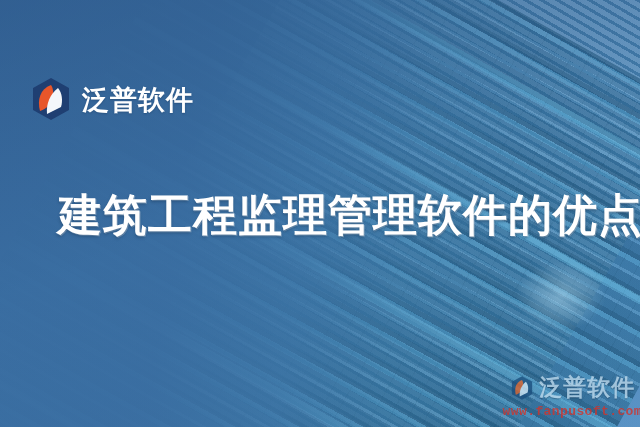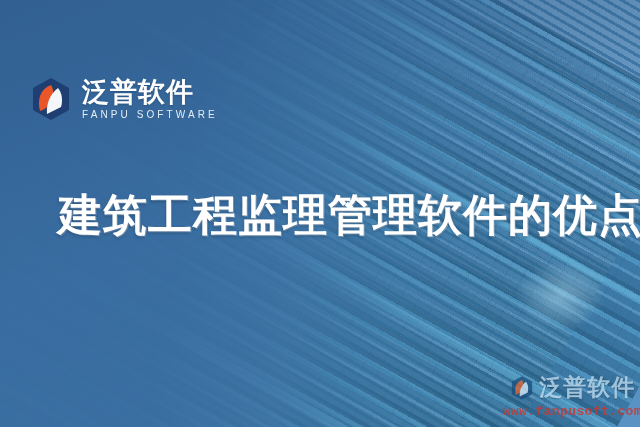--- a/index.html
+++ b/index.html
@@ -195,21 +195,20 @@
   <div class="brand">
     <span class="brand-mark">
       <svg viewBox="0 0 46 46" width="46" height="46" aria-hidden="true">
         <path d="M23 2 L41 12 L41 34 L23 44 L5 34 L5 12 Z" fill="#1f3f72"></path>
         <path d="M23 9 C12 13 9 24 12 35 C19 33 24 27 25 19 C25.5 14 24.5 11 23 9 Z" fill="#e8562a"></path>
         <path d="M30 12 C22 18 18 28 19 38 L33 31 C35 24 34 17 30 12 Z" fill="#f4f7fa"></path>
       </svg>
     </span>
     <span class="brand-text">
       <span class="brand-cn">泛普软件</span>
-      <span class="brand-en">FANPU SOFTWARE</span>
     </span>
   </div>
 
   <div class="headline">建筑工程监理管理软件的优点</div>
 
   <div class="watermark">
     <div class="wm-row">
       <span class="wm-mark">
         <svg viewBox="0 0 46 46" width="26" height="26" aria-hidden="true">
           <path d="M23 2 L41 12 L41 34 L23 44 L5 34 L5 12 Z" fill="#1b4f7e"></path>

